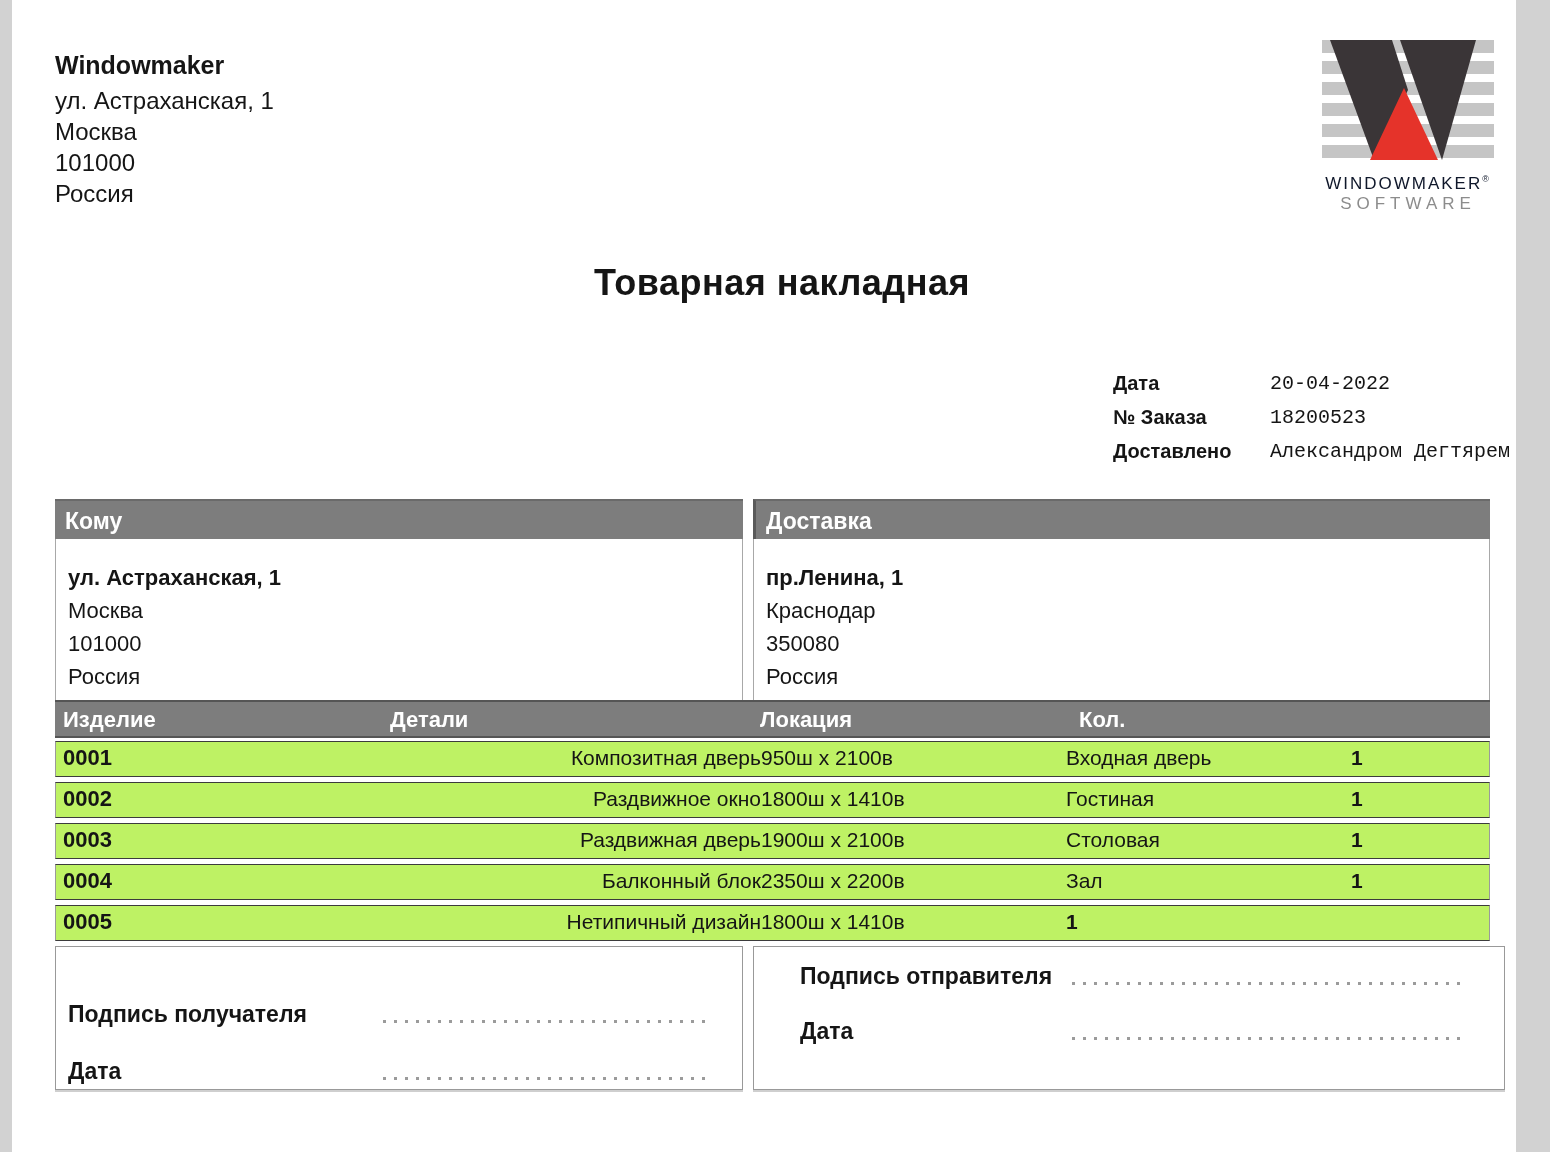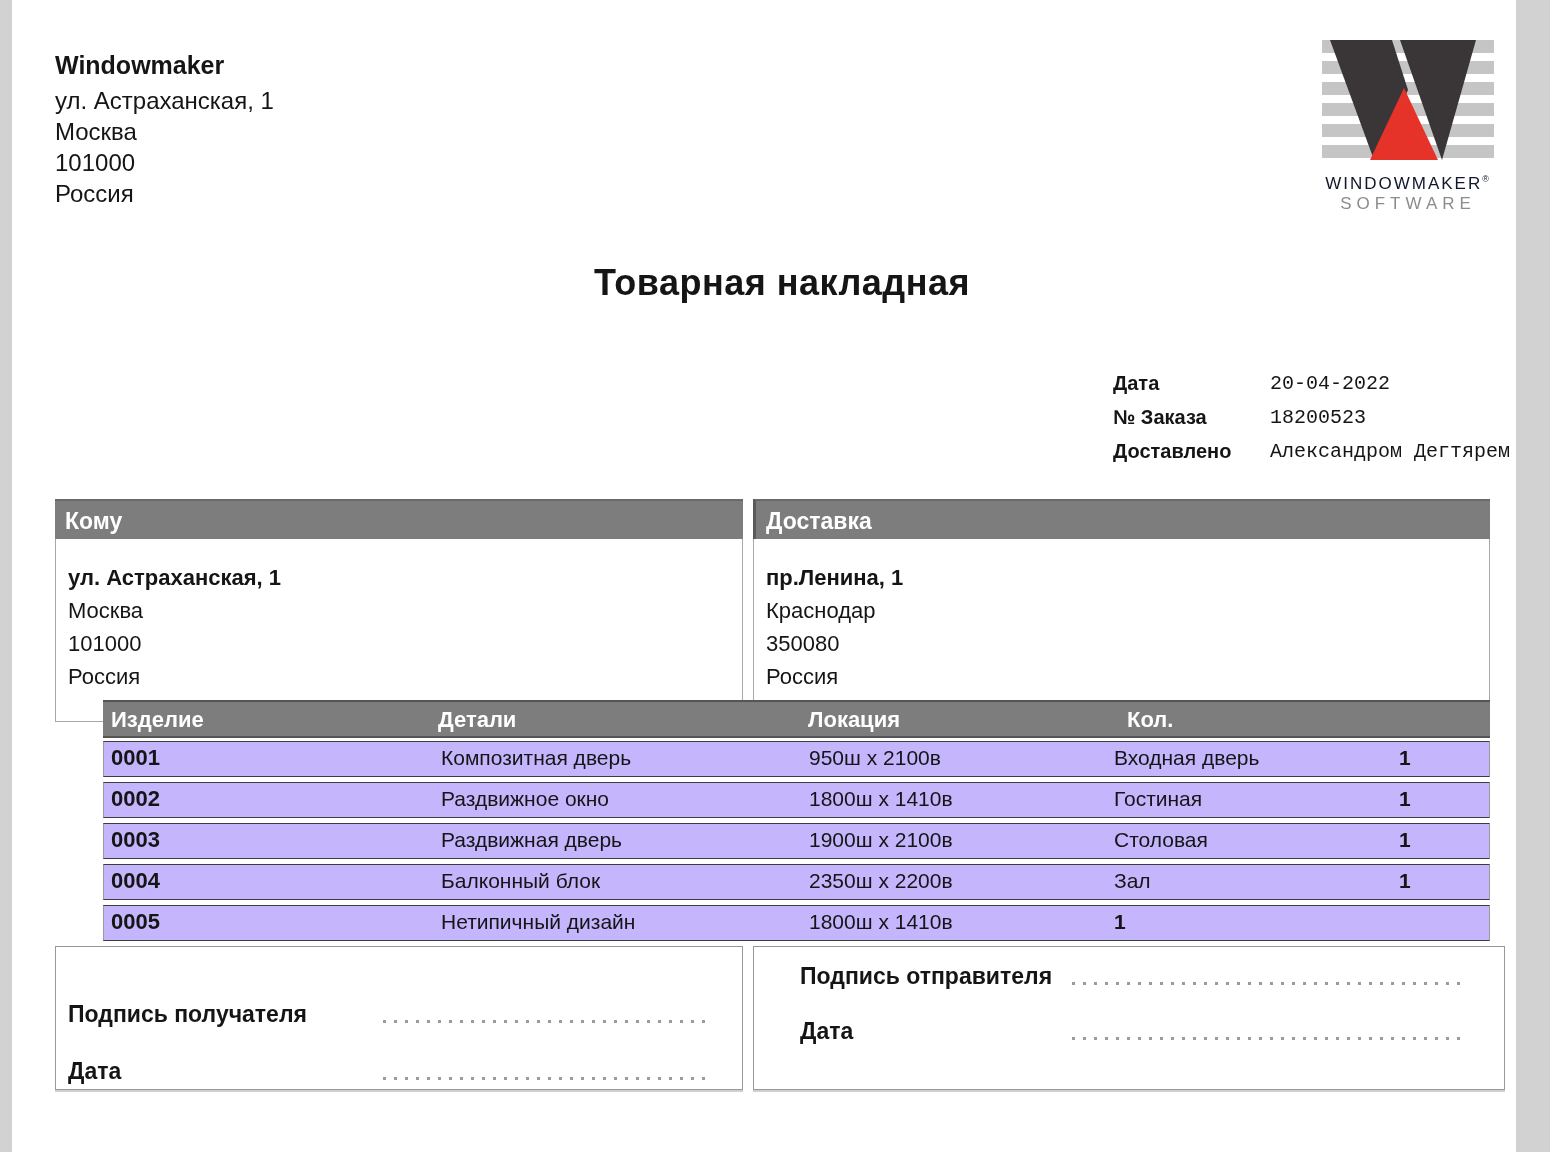--- a/index.html
+++ b/index.html
@@ -41,31 +41,31 @@
   .bar { height:40px; line-height:40px; background:#7d7d7d; color:#ffffff;
          font-weight:bold; font-size:23px; padding-left:10px;
          border-top:2px solid #6a6a6a; }
   .addr-box.right .bar { border-left:3px solid #5a5a5a; }
   .addr-body { height:183px; border:1px solid #a8a8a8; border-top:none;
                padding:22px 0 0 12px; font-size:22px; line-height:33px; }
   .addr-line-first { font-weight:bold; }
 
   
   .items { position:absolute; left:43px; top:700px; width:1435px; }
-  .thead, .trow { display:grid; grid-template-columns:335px 370px 305px 285px 140px;margin-left:48px; }
+  .thead, .trow { display:grid; grid-template-columns:335px 370px 305px 285px 140px; }
   .thead { height:38px; line-height:36px; background:#7d7d7d; color:#ffffff;
            font-weight:bold; font-size:22px; border-top:2px solid #555;
            border-bottom:2px solid #555; margin-bottom:3px; }
   .thead .hcell-first { padding-left:8px; }
   .thead .hcell-qty { padding-left:14px; }
-  .trow { height:36px; line-height:32px; background:#c4b5fd; font-size:21px;
+  .trow { height:36px; line-height:32px; background:#bef264; font-size:21px;
           border:1px solid #9a9a9a; border-top:1px solid #3c3c3c;
           border-bottom:1px solid #3c3c3c; margin-bottom:5px; }
   .trow .c-code { font-weight:bold; padding-left:7px; font-size:22px; }
-  .trow .c-details { padding-left:2px; }
+  .trow .c-details { padding-left:2px;text-align:right; }
   .trow .c-qty { font-weight:bold; }
 
   
   .sig-section { position:absolute; left:43px; top:946px; display:flex; }
   .sig-box { width:688px; height:144px; border:1px solid #999;
              box-shadow:0 2px 0 #cfcfcf; padding:0 30px 0 12px; }
   .sig-box.right { width:752px; margin-left:10px; padding-right:42px;padding-left:46px; }
   .sig-row { display:flex; align-items:flex-end; }
   .sig-label { font-weight:bold; font-size:23px; line-height:31px; }
   .sig-box.left .sig-row-sig { margin-top:52px; }

